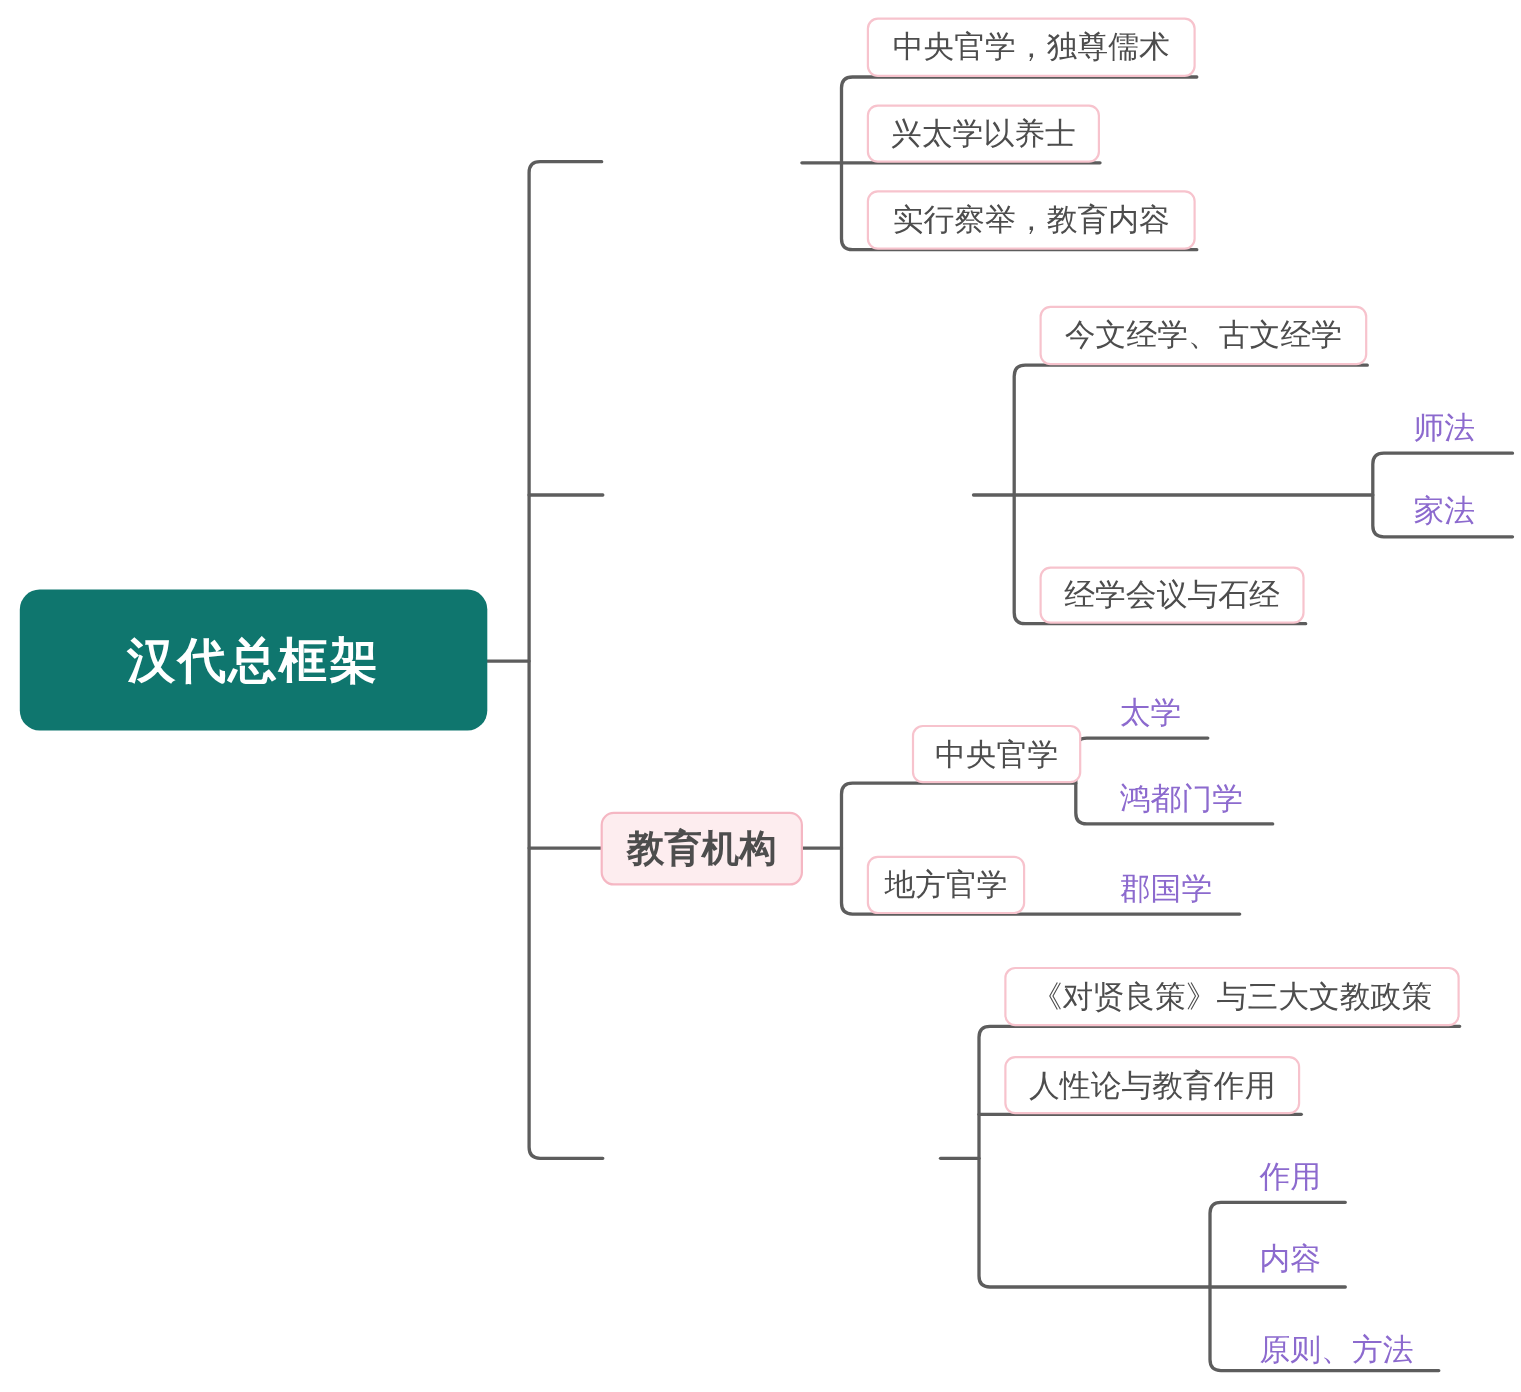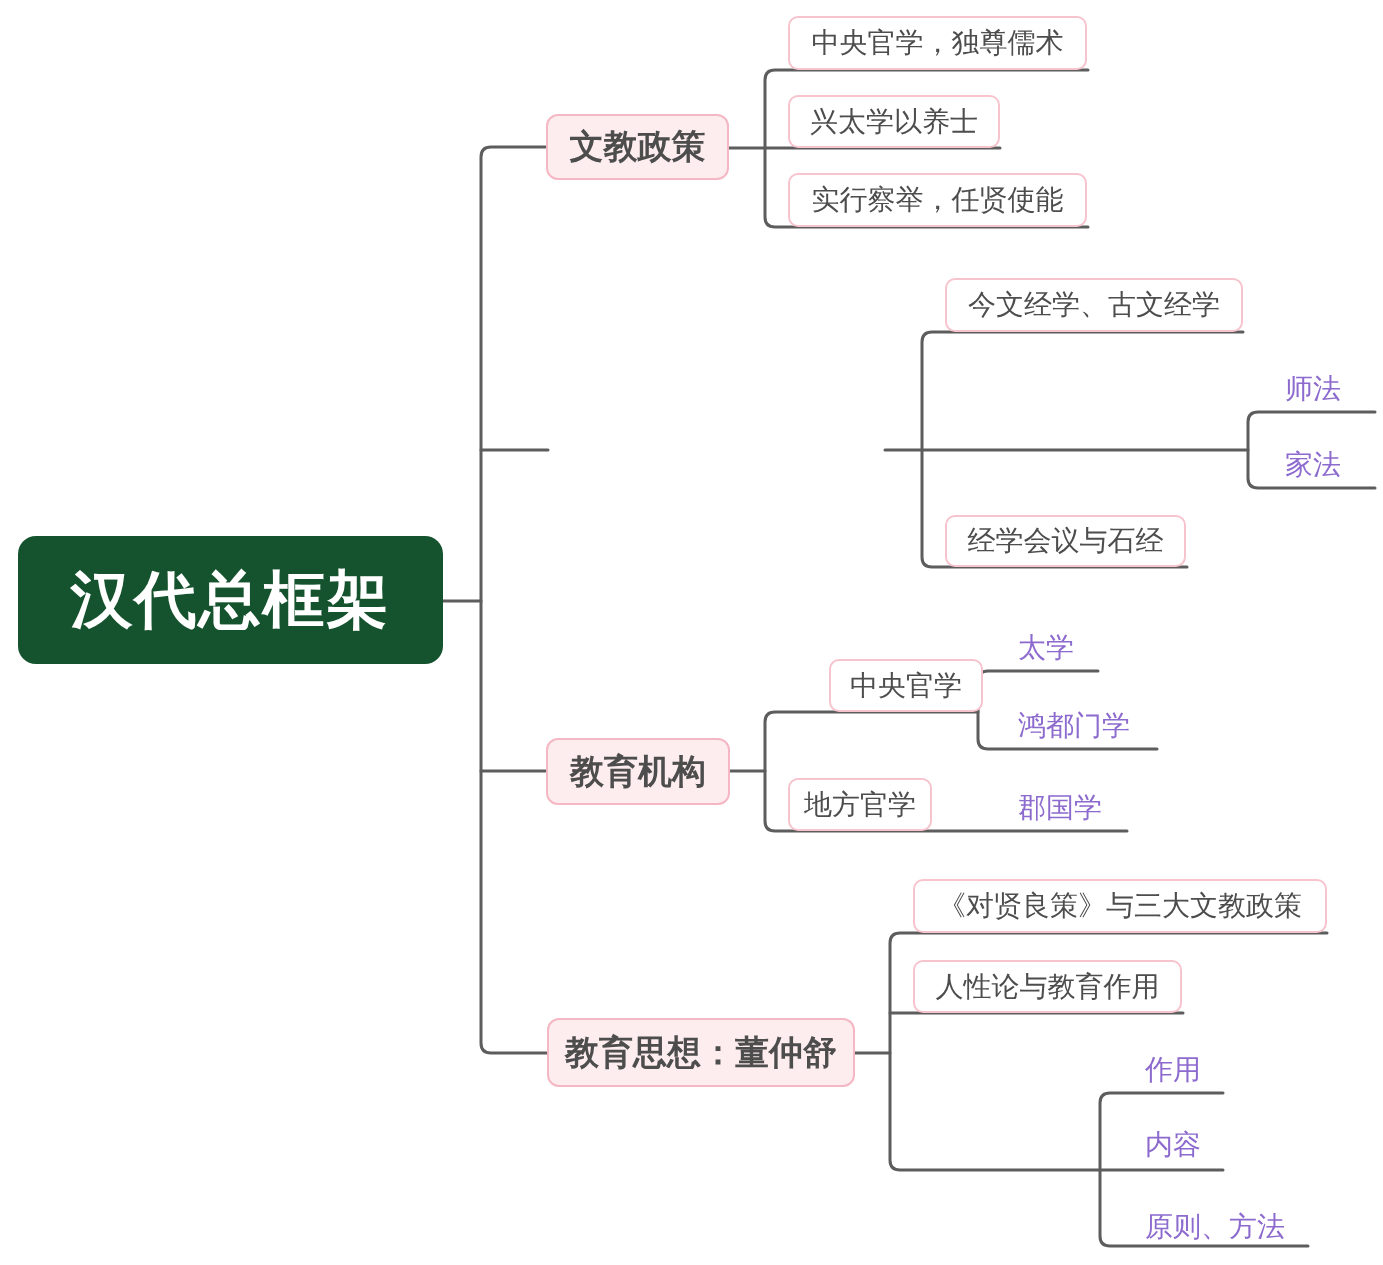--- a/index.html
+++ b/index.html
@@ -11,23 +11,23 @@
     overflow:hidden;
   }
   #wires{position:absolute;left:0;top:0;width:1383px;height:1265px;}
   .node{
     position:absolute;
     display:flex;align-items:center;justify-content:center;
     box-sizing:border-box;
     white-space:nowrap;
   }
   .root{
-    background:#14532d;
+    background:#0f766e;
     color:#ffffff;
-    font-size:62px;font-weight:bold;
+    font-size:44px;font-weight:bold;
     border-radius:18px;
     letter-spacing:2px;
   }
   .branch{
     background:#fdedef;
     border:2.5px solid #f5b7c3;
     border-radius:12px;
     color:#4d4d4d;
     font-size:34px;font-weight:bold;
   }
@@ -72,27 +72,25 @@
       <path d="M855,1053 H890"></path>
       <path d="M1327,933 H900 Q890,933 890,943 V1160 Q890,1170 900,1170 H1100"></path>
       <path d="M890,1013 H1183"></path>
       <path d="M1223,1093 H1110 Q1100,1093 1100,1103 V1236 Q1100,1246 1110,1246 H1308"></path>
       <path d="M1100,1170 H1223"></path>
     </g>
   </svg>
 
   <div class="node root" style="left:18px;top:536px;width:425px;height:128px">汉代总框架</div>
 
-  <div class="node branch" style="left:546px;top:114px;width:183px;height:66px">文教政策</div>
   <div class="node branch" style="left:546px;top:738px;width:184px;height:67px">教育机构</div>
-  <div class="node branch" style="left:547px;top:1018px;width:308px;height:69px">教育思想：董仲舒</div>
 
   <div class="node child" style="left:788px;top:16px;width:299px;height:54px">中央官学，独尊儒术</div>
   <div class="node child" style="left:788px;top:95px;width:212px;height:53px">兴太学以养士</div>
-  <div class="node child" style="left:788px;top:173px;width:299px;height:54px">实行察举，任贤使能</div>
+  <div class="node child" style="left:788px;top:173px;width:299px;height:54px">实行察举，教育内容</div>
 
   <div class="node child" style="left:945px;top:278px;width:298px;height:54px">今文经学、古文经学</div>
   <div class="node child" style="left:945px;top:515px;width:241px;height:52px">经学会议与石经</div>
   <div class="leaf" style="left:1285px;top:370px">师法</div>
   <div class="leaf" style="left:1285px;top:446px">家法</div>
 
   <div class="node child" style="left:829px;top:659px;width:154px;height:53px">中央官学</div>
   <div class="node child" style="left:788px;top:778px;width:144px;height:53px">地方官学</div>
   <div class="leaf" style="left:1018px;top:629px">太学</div>
   <div class="leaf" style="left:1018px;top:707px">鸿都门学</div>

